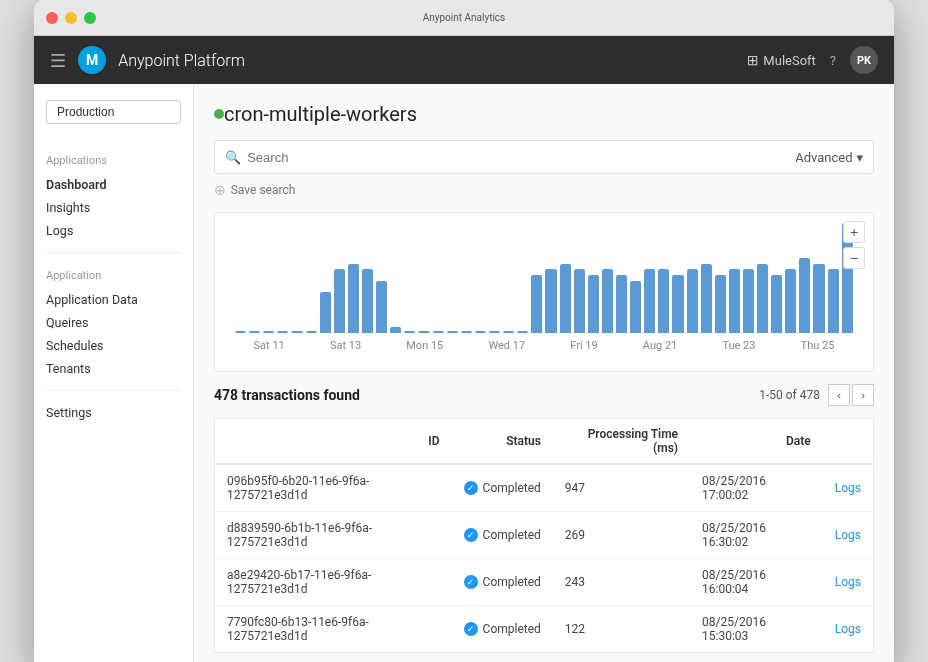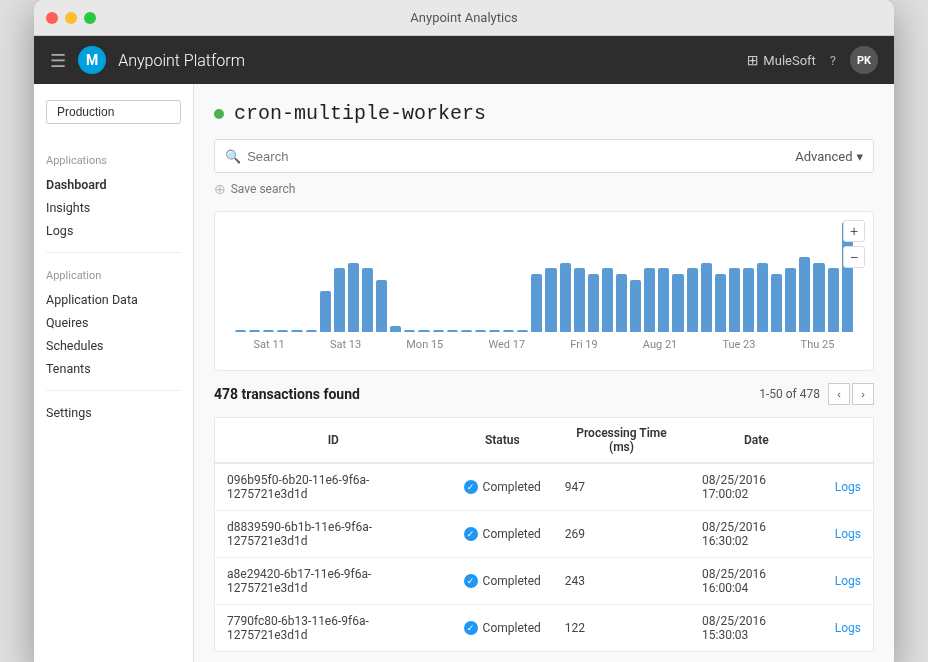--- a/index.html
+++ b/index.html
@@ -33,21 +33,21 @@
     }
     .dot {
       width: 12px;
       height: 12px;
       border-radius: 50%;
     }
     .dot.red { background: #ff5f57; }
     .dot.yellow { background: #febc2e; }
     .dot.green { background: #28c840; }
     .window-title {
-      font-size: 13px;
+      font-size: 10px;
       color: #555;
       position: absolute;
       left: 50%;
       transform: translateX(-50%);
     }
     .nav-bar {
       background: #2d2d2d;
       height: 48px;
       display: flex;
       align-items: center;
@@ -151,23 +151,21 @@
     }
     .content {
       flex: 1;
       padding: 18px 20px;
       background: #f9f9f9;
       overflow-y: auto;
     }
     .app-header {
       display: flex;
       align-items: center;
-      gap: 10px;
       margin-bottom: 14px;
-      font-family: Liberation Mono, monospace;
     }
     .status-dot {
       width: 10px;
       height: 10px;
       border-radius: 50%;
       background: #4caf50;
     }
     .app-name {
       font-size: 20px;
       font-weight: 400;
@@ -294,21 +292,21 @@
       font-size: 11px;
       color: #555;
     }
     .table {
       width: 100%;
       border-collapse: collapse;
       background: white;
       border: 1px solid #e8e8e8;
     }
     .table th {
-      text-align: center;
+      text-align: right;
       font-size: 12px;
       font-weight: 600;
       color: #333;
       padding: 8px 12px;
       border-bottom: 2px solid #e8e8e8;
       background: white;
       margin-top: 8px;
     }
     .table td {
       font-size: 12px;

